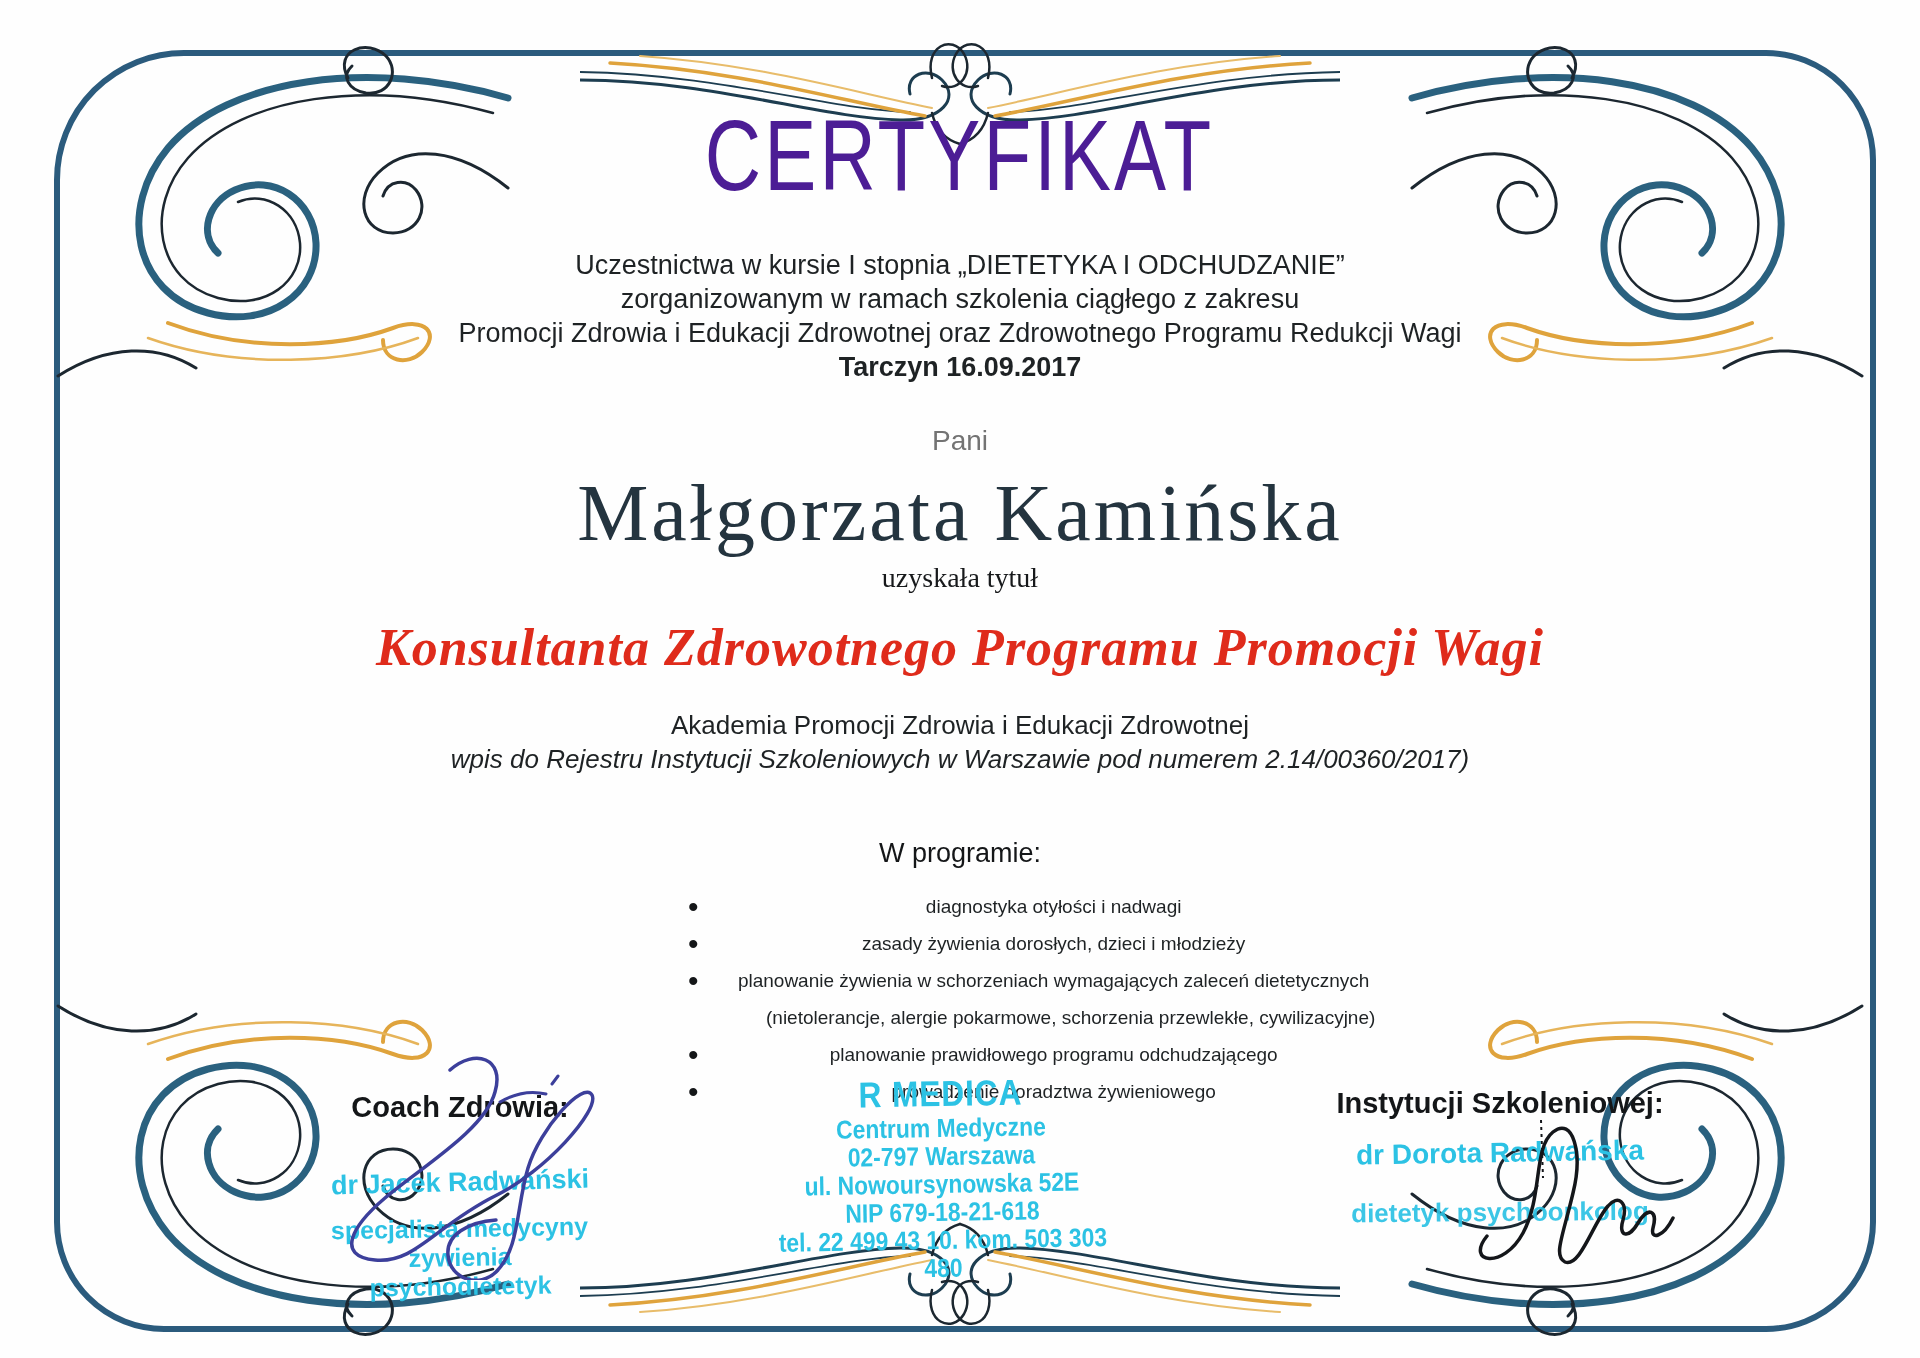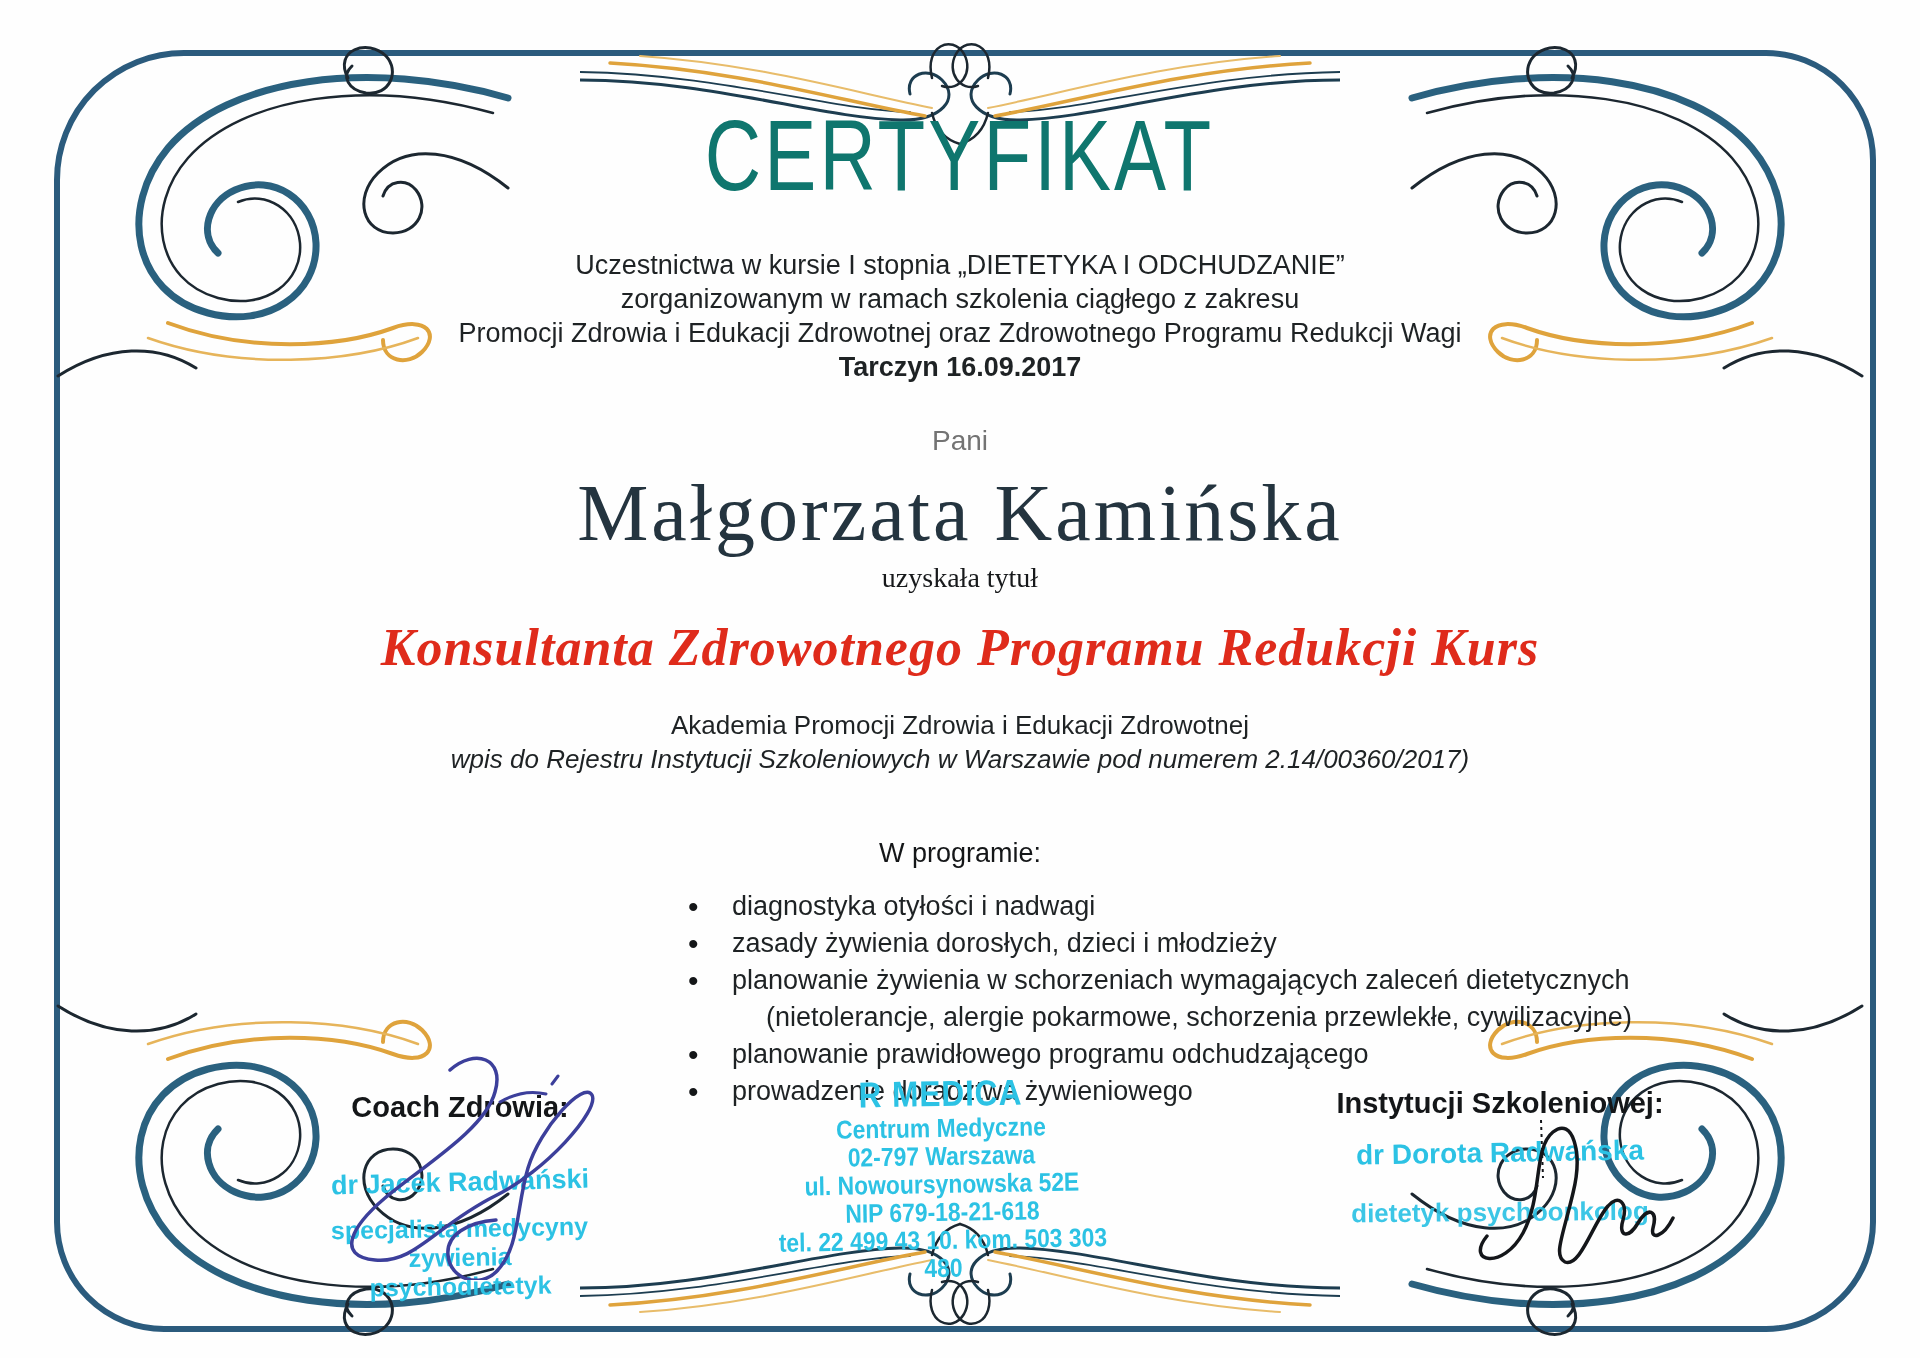--- a/index.html
+++ b/index.html
@@ -26,21 +26,21 @@
   .orn-bl{bottom:14px;left:38px;transform:scaleY(-1);}
   .orn-br{bottom:14px;right:38px;transform:scale(-1,-1);}
   .orn-tc{top:18px;left:580px;}
   .orn-bc{bottom:8px;left:580px;transform:scaleY(-1);}
   
   .cline{position:absolute;left:0;right:0;text-align:center;}
   .title{
     top:98px;
     font-size:100px;
     letter-spacing:4px;
-    color:#0f766e;
+    color:#4c1d95;
     font-weight:400;
   }
   .title .squeeze{display:inline-block;transform:scaleX(0.78);transform-origin:center;}
   .subtitle{top:248px;font-size:27px;line-height:34px;color:#1e2224;}
   .subtitle .date{font-weight:700;}
   .pani{top:425px;font-size:28px;color:#737373;}
   .name{
     top:468px;
     font-family:"Liberation Serif",serif;
     font-size:80px;letter-spacing:3px;
@@ -55,22 +55,22 @@
     font-size:52px;letter-spacing:1px;
     color:#df2b1b;
   }
   .organizer{top:708px;font-size:26px;line-height:34px;color:#1e2224;}
   .organizer .org-semibold{font-weight:500;}
   .organizer .org-italic{font-style:italic;}
   .program-heading{top:838px;font-size:27px;font-weight:400;color:#141618;}
   
   .program-list{
     position:absolute;top:888px;left:688px;
-    font-size:27px;line-height:37px;color:#1e2224;
-    list-style:none;margin:0;padding:0;
+    font-size:19px;line-height:37px;color:#1e2224;
+    list-style:none;margin:0;padding:0;text-align:center;
   }
   .program-list li{position:relative;padding-left:44px;}
   .program-list li::before{
     content:"\2022";
     position:absolute;left:0;top:0;
     font-size:30px;color:#141618;
   }
   .program-note{padding-left:78px;}
   
   .sig-block{position:absolute;text-align:center;}
@@ -145,21 +145,21 @@
   <div class="cline subtitle">
     <div>Uczestnictwa w kursie I stopnia „DIETETYKA I ODCHUDZANIE”</div>
     <div>zorganizowanym w ramach szkolenia ciągłego z zakresu</div>
     <div>Promocji Zdrowia i Edukacji Zdrowotnej oraz Zdrowotnego Programu Redukcji Wagi</div>
     <div class="date">Tarczyn 16.09.2017</div>
   </div>
 
   <div class="cline pani">Pani</div>
   <div class="cline name">Małgorzata Kamińska</div>
   <div class="cline earned">uzyskała tytuł</div>
-  <div class="cline awarded">Konsultanta Zdrowotnego Programu Redukcji Kurs</div>
+  <div class="cline awarded">Konsultanta Zdrowotnego Programu Promocji Wagi</div>
 
   <div class="cline organizer">
     <div class="org-semibold">Akademia Promocji Zdrowia i Edukacji Zdrowotnej</div>
     <div class="org-italic">wpis do Rejestru Instytucji Szkoleniowych w Warszawie pod numerem 2.14/00360/2017)</div>
   </div>
 
   <div class="cline program-heading">W programie:</div>
   <ul class="program-list">
     <li><span>diagnostyka otyłości i nadwagi</span></li>
     <li><span>zasady żywienia dorosłych, dzieci i młodzieży</span></li>

